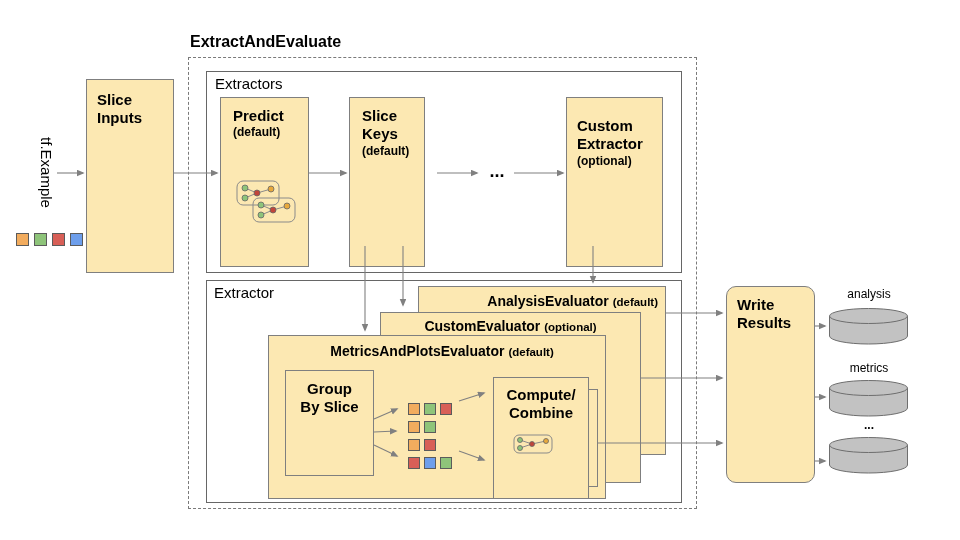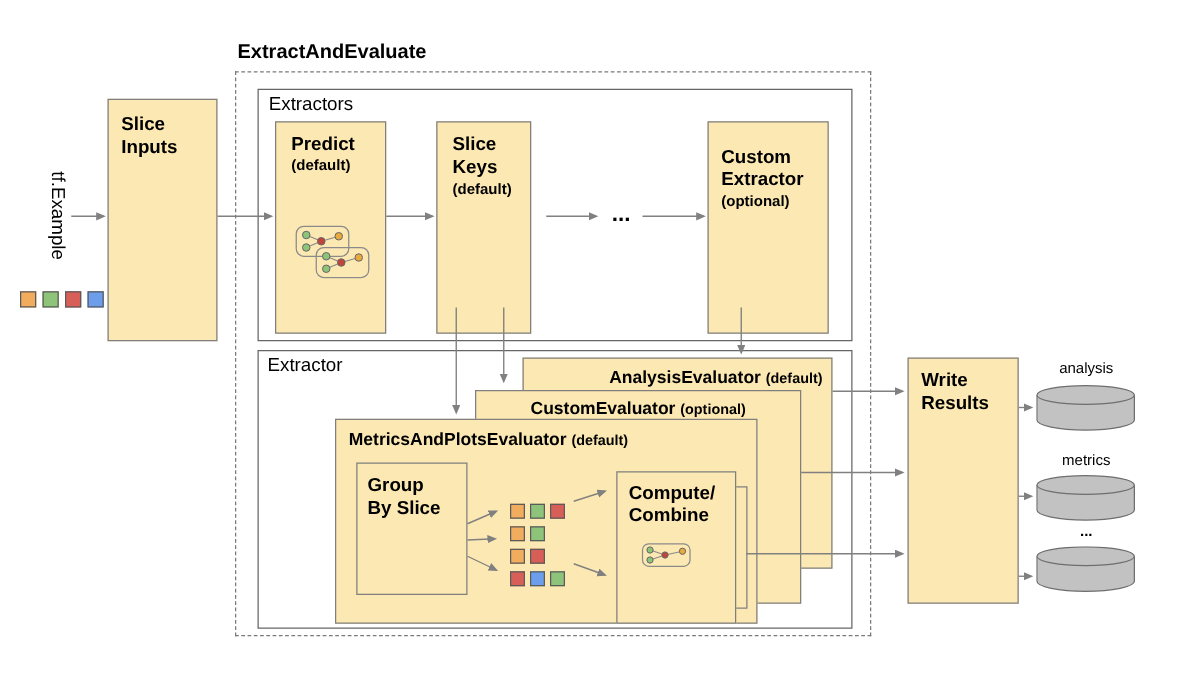--- a/index.html
+++ b/index.html
@@ -100,21 +100,21 @@
   <div class="abs node strip" style="left:418px;top:286px;width:248px;height:169px;z-index:1;text-align:right;padding:6px 7px 0 0;">
     <span class="strip-title">AnalysisEvaluator</span>
     <span class="strip-title">&nbsp;</span><span class="strip-sub">(default)</span>
   </div>
 
   <div class="abs node strip" style="left:380px;top:312px;width:261px;height:171px;z-index:2;text-align:center;padding-top:5px;">
     <span class="strip-title">CustomEvaluator</span>
     <span class="strip-title">&nbsp;</span><span class="strip-sub">(optional)</span>
   </div>
 
-  <div class="abs node strip" style="left:268px;top:335px;width:338px;height:164px;z-index:3;padding:7px 0 0 10px;text-align:left;">
+  <div class="abs node strip" style="left:268px;top:335px;width:338px;height:164px;z-index:3;padding:7px 0 0 10px;text-align:center;">
     <span class="strip-title">MetricsAndPlotsEvaluator</span>
     <span class="strip-title">&nbsp;</span><span class="strip-sub">(default)</span>
 
     
     <div class="abs node" style="left:16px;top:34px;width:89px;height:106px;padding:9px 8px;">
       <div class="box-title pre">Group
 By Slice</div>
     </div>
 
     
@@ -150,21 +150,21 @@
         <line x1="7" y1="14" x2="19" y2="10"></line>
         <line x1="19" y1="10" x2="33" y2="7"></line>
         <circle cx="7" cy="6" r="2.5" fill="#8EC47A"></circle>
         <circle cx="7" cy="14" r="2.5" fill="#8EC47A"></circle>
         <circle cx="19" cy="10" r="2.5" fill="#C0453A"></circle>
         <circle cx="33" cy="7" r="2.5" fill="#E8A93D"></circle>
       </svg>
     </div>
   </div>
 
-  <div class="abs node" style="left:726px;top:286px;width:89px;height:197px;padding:9px 10px;z-index:4;">
+  <div class="abs node" style="left:726px;top:286px;width:89px;height:197px;padding:9px 10px;z-index:4;border-radius:10px;">
     <div class="box-title pre">Write
 Results</div>
   </div>
 
   <div class="abs out-label" style="left:824px;top:287px;width:90px;">analysis</div>
   <svg class="abs cyl" style="left:829px;top:308px;" width="79" height="38" viewBox="0 0 79 38">
     <path d="M0.5,8 V28 a39,8 0 0 0 78,0 V8" fill="#C2C2C2"></path>
     <ellipse cx="39.5" cy="8" rx="39" ry="7.5" fill="#C2C2C2"></ellipse>
   </svg>
 

